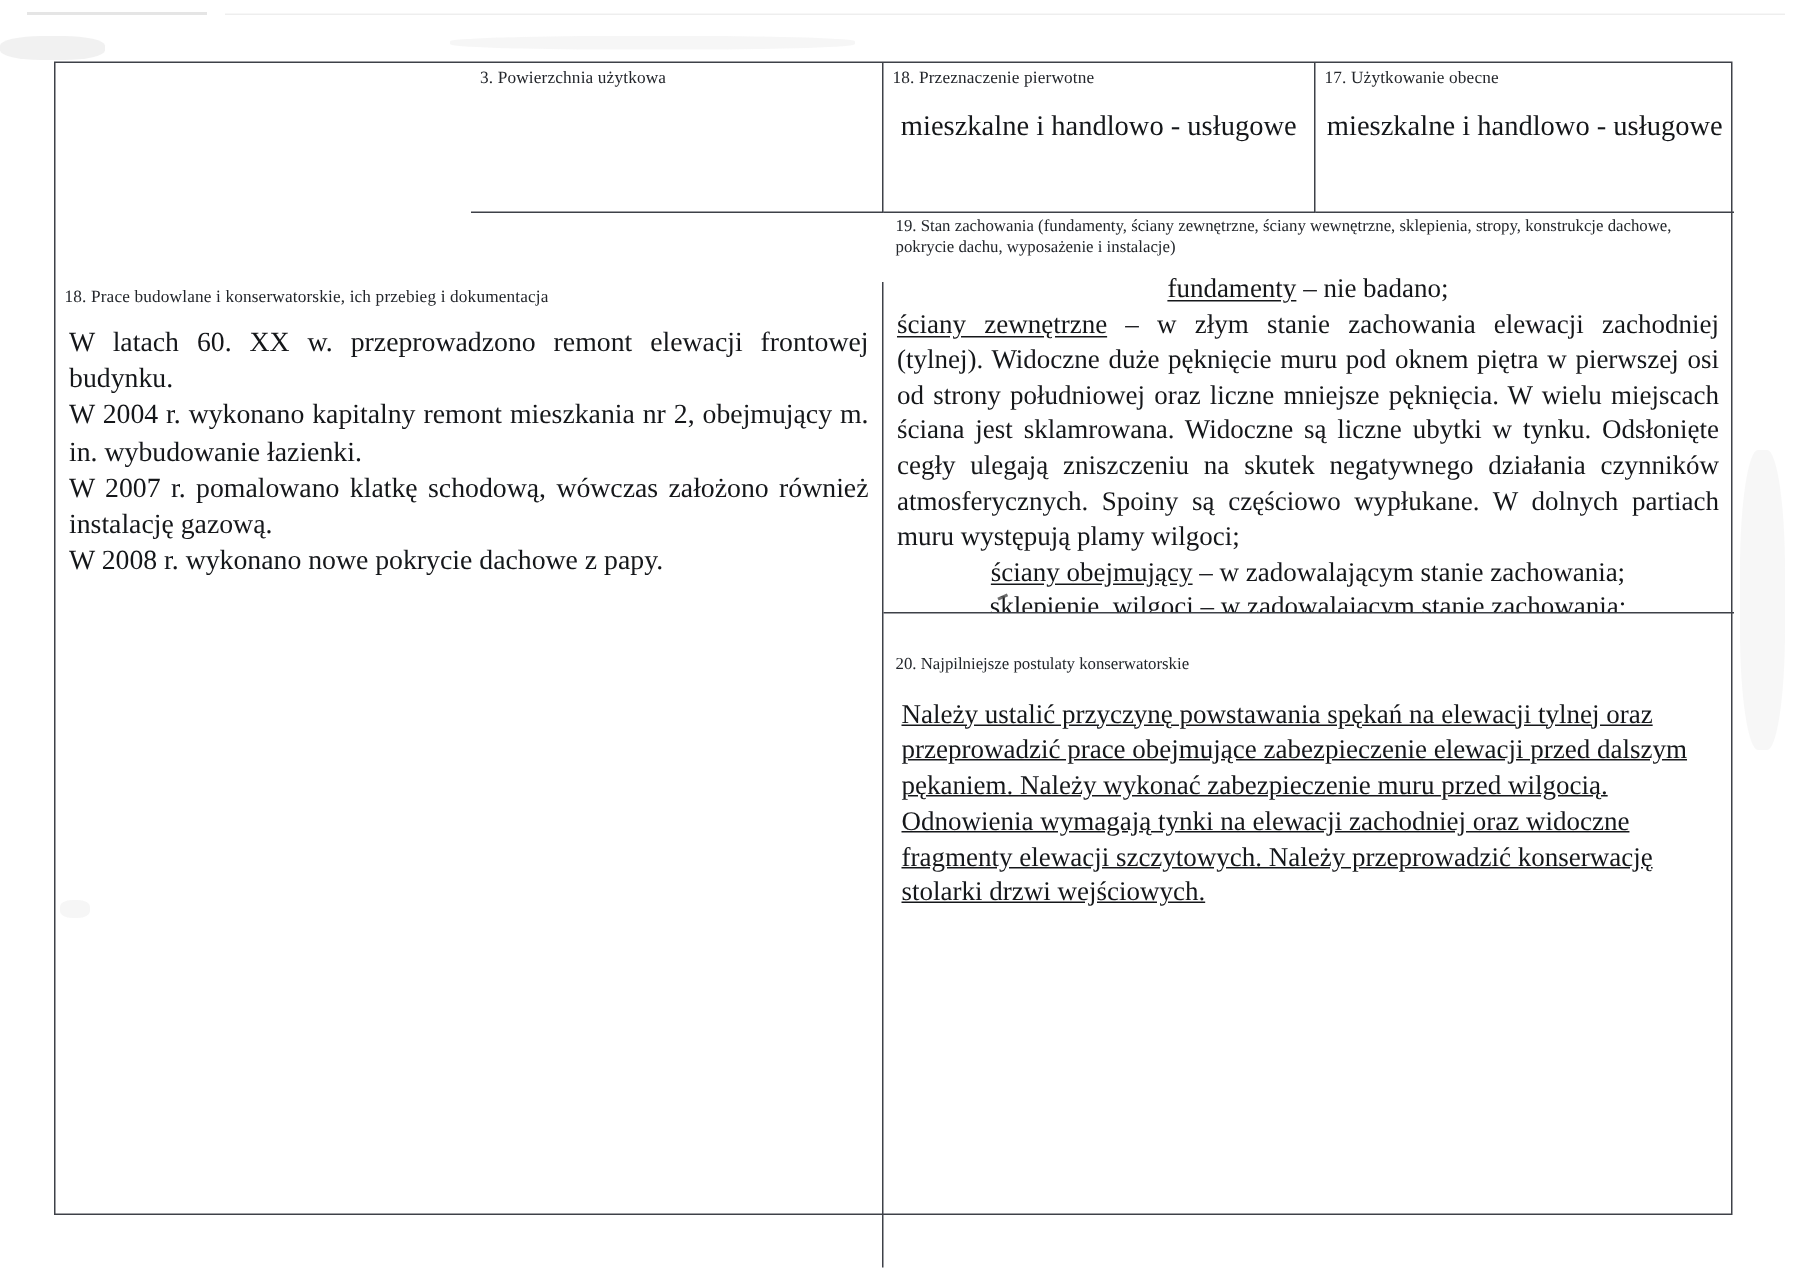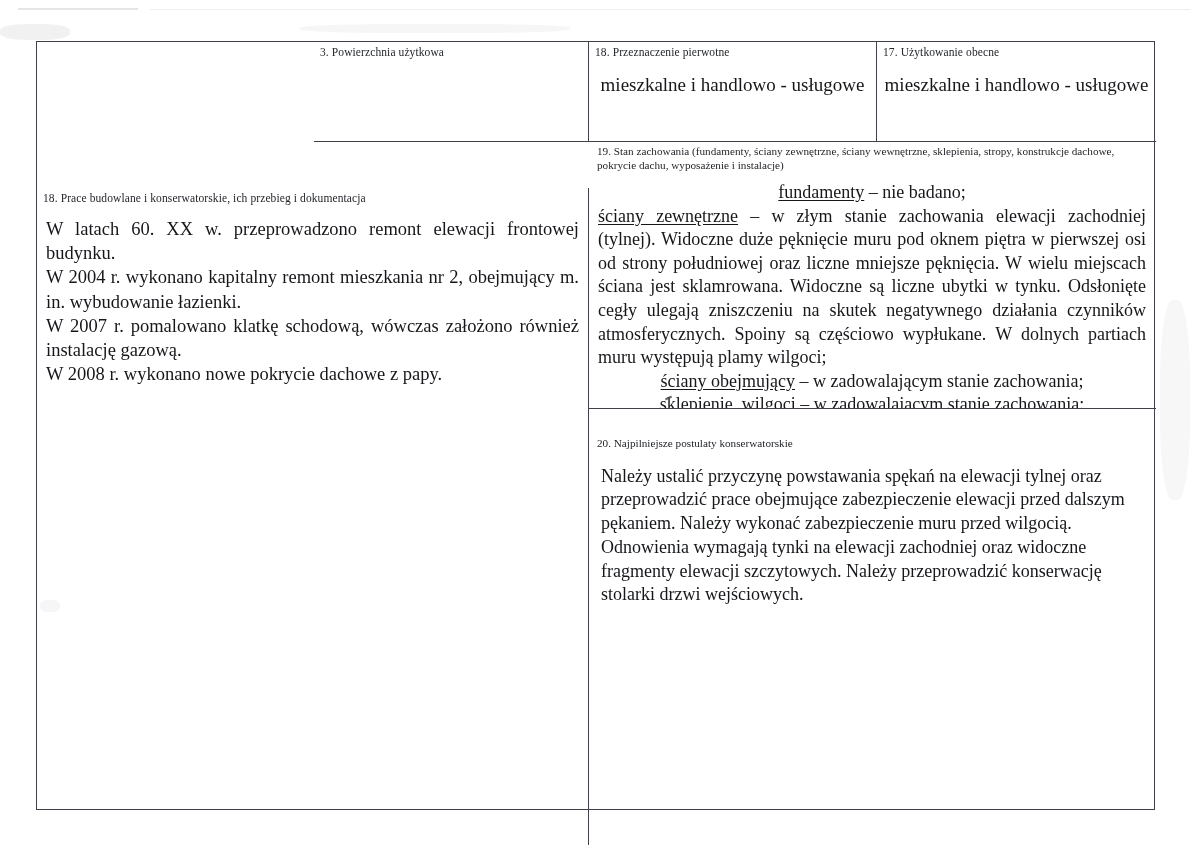--- a/index.html
+++ b/index.html
@@ -130,20 +130,21 @@
     padding: 4px 8px 0 8px;
     color: #23262b;
   }
   #cell-20 .body {
     font-size: 18px;
     line-height: 23.8px;
     padding: 14px 12px 0 12px;
     text-align: justify;
     text-justify: inter-word;
     color: #15171a;
+    text-decoration: underline;
   }
   #cell-20 .body p { margin: 0; }
   #cell-20 .body p.flush { text-align: left; }
 
   .tick-mark {
     position: absolute;
     width: 7px;
     height: 2px;
     background: #4a4a4a;
     transform: rotate(-25deg);

